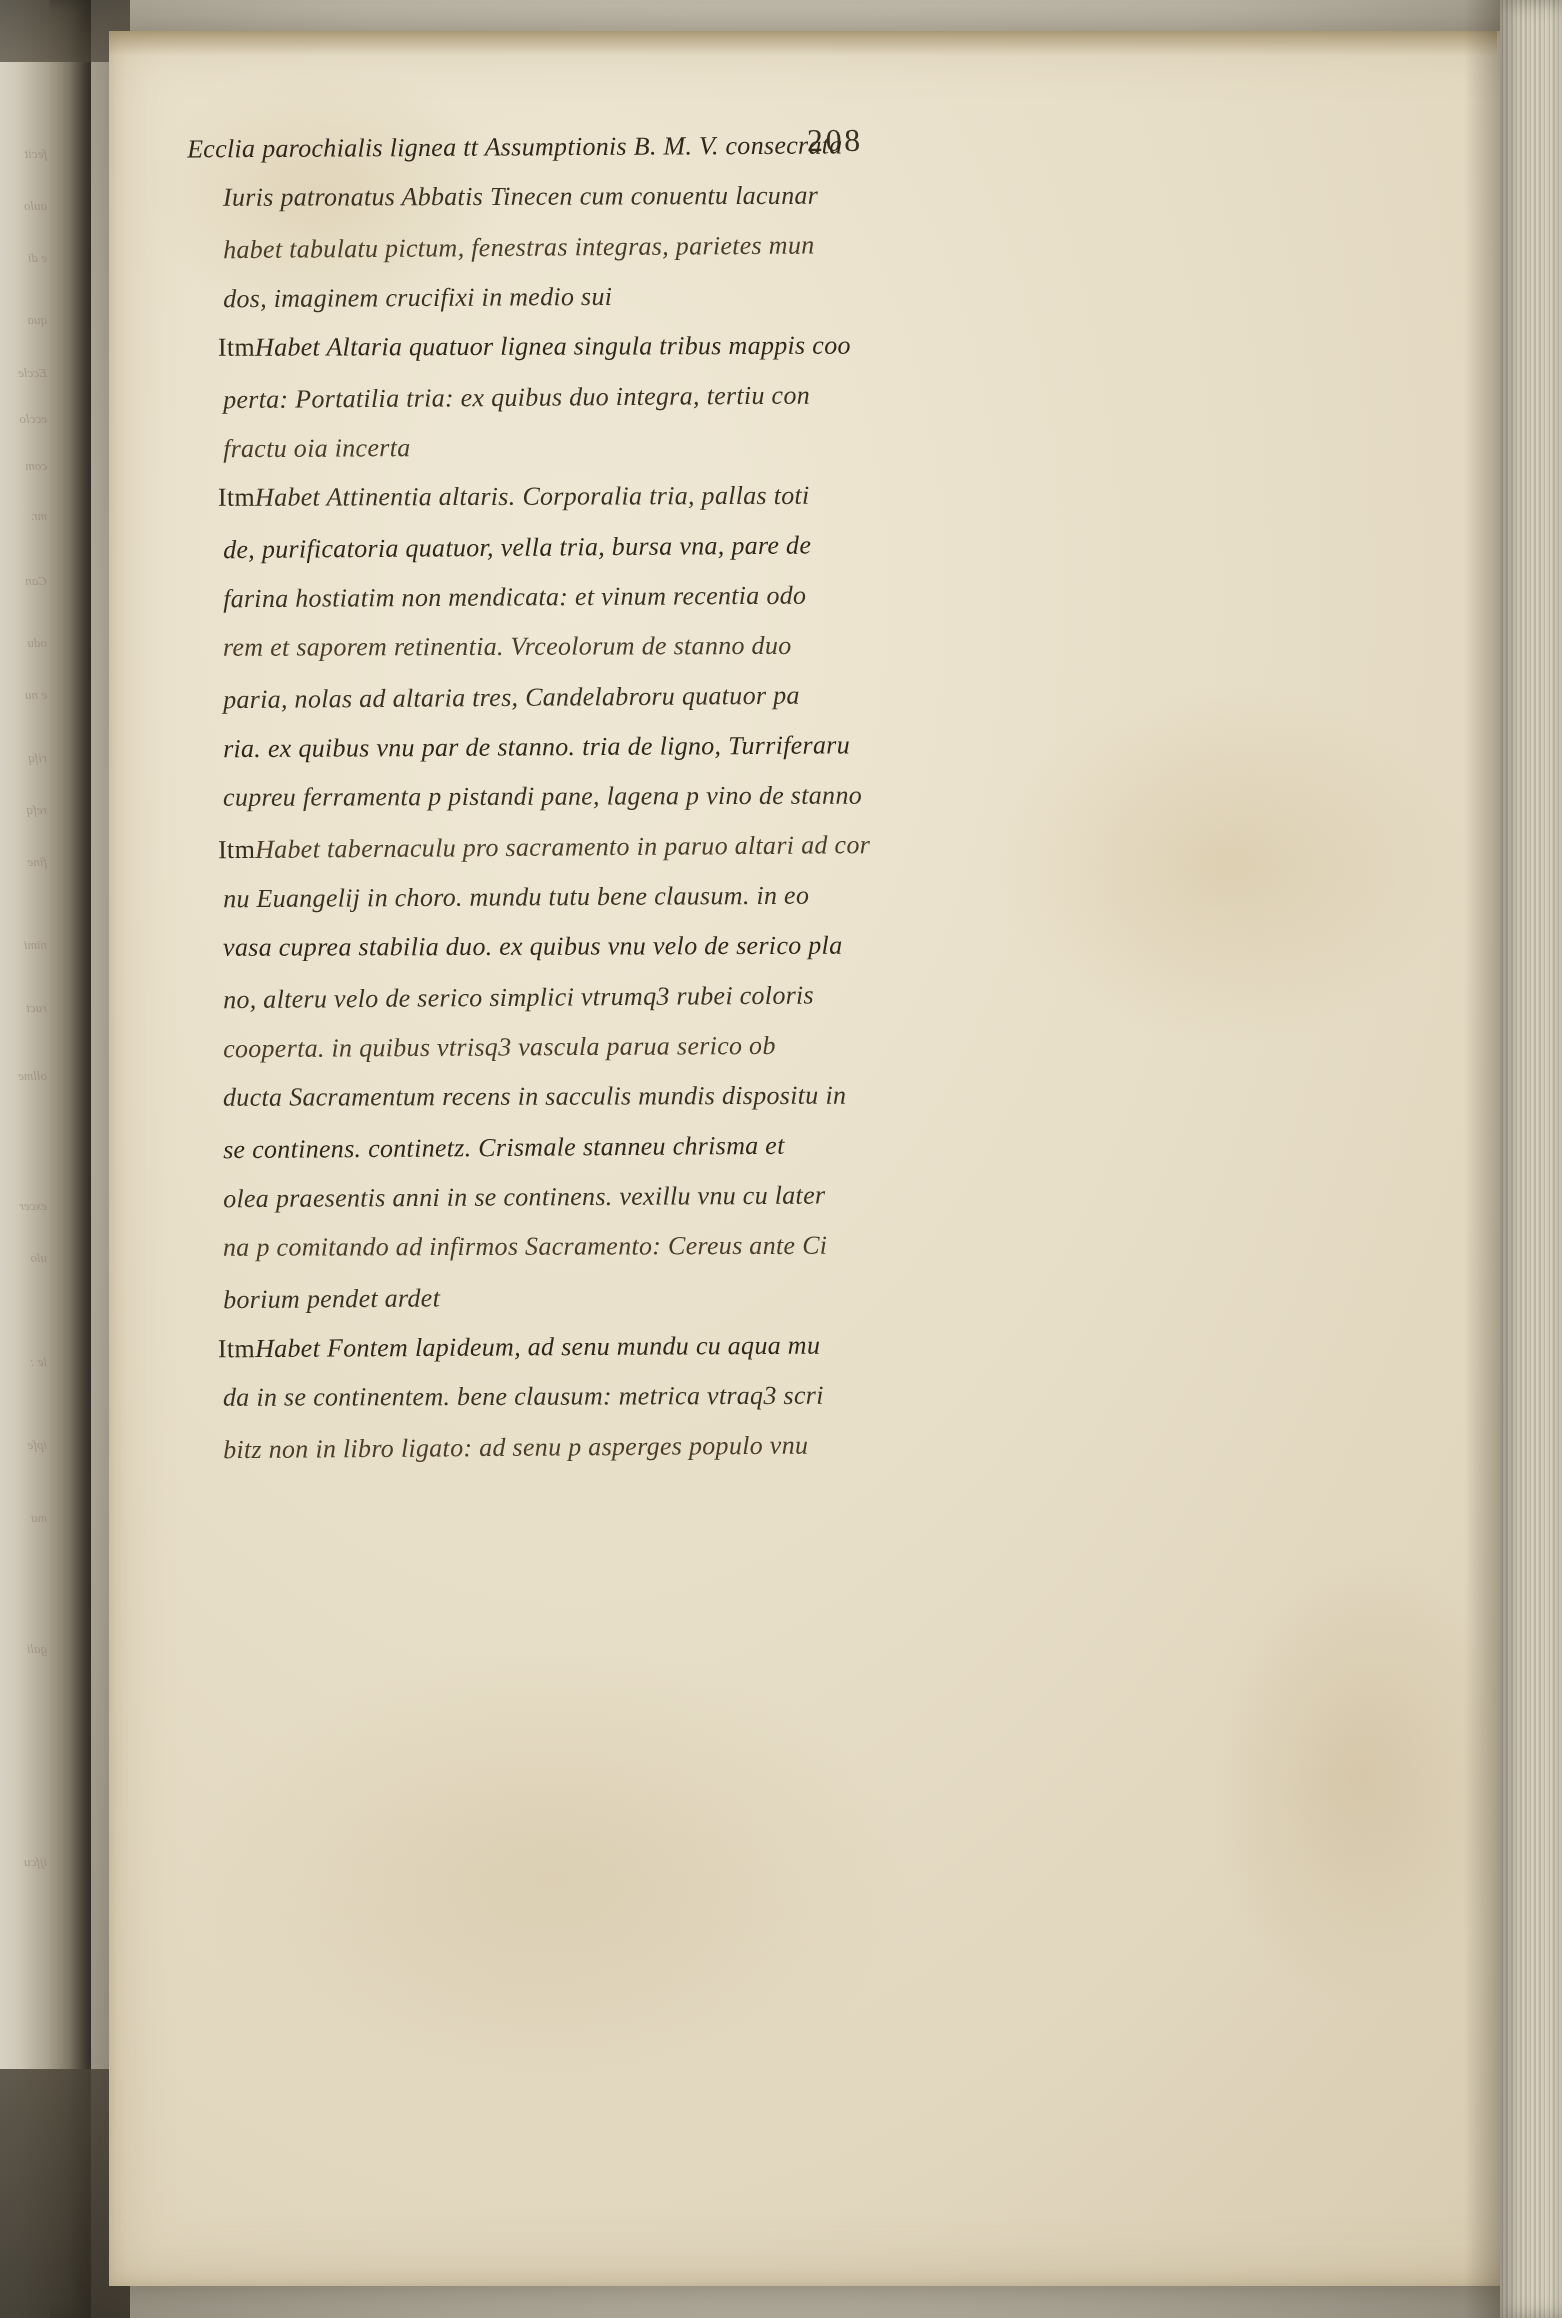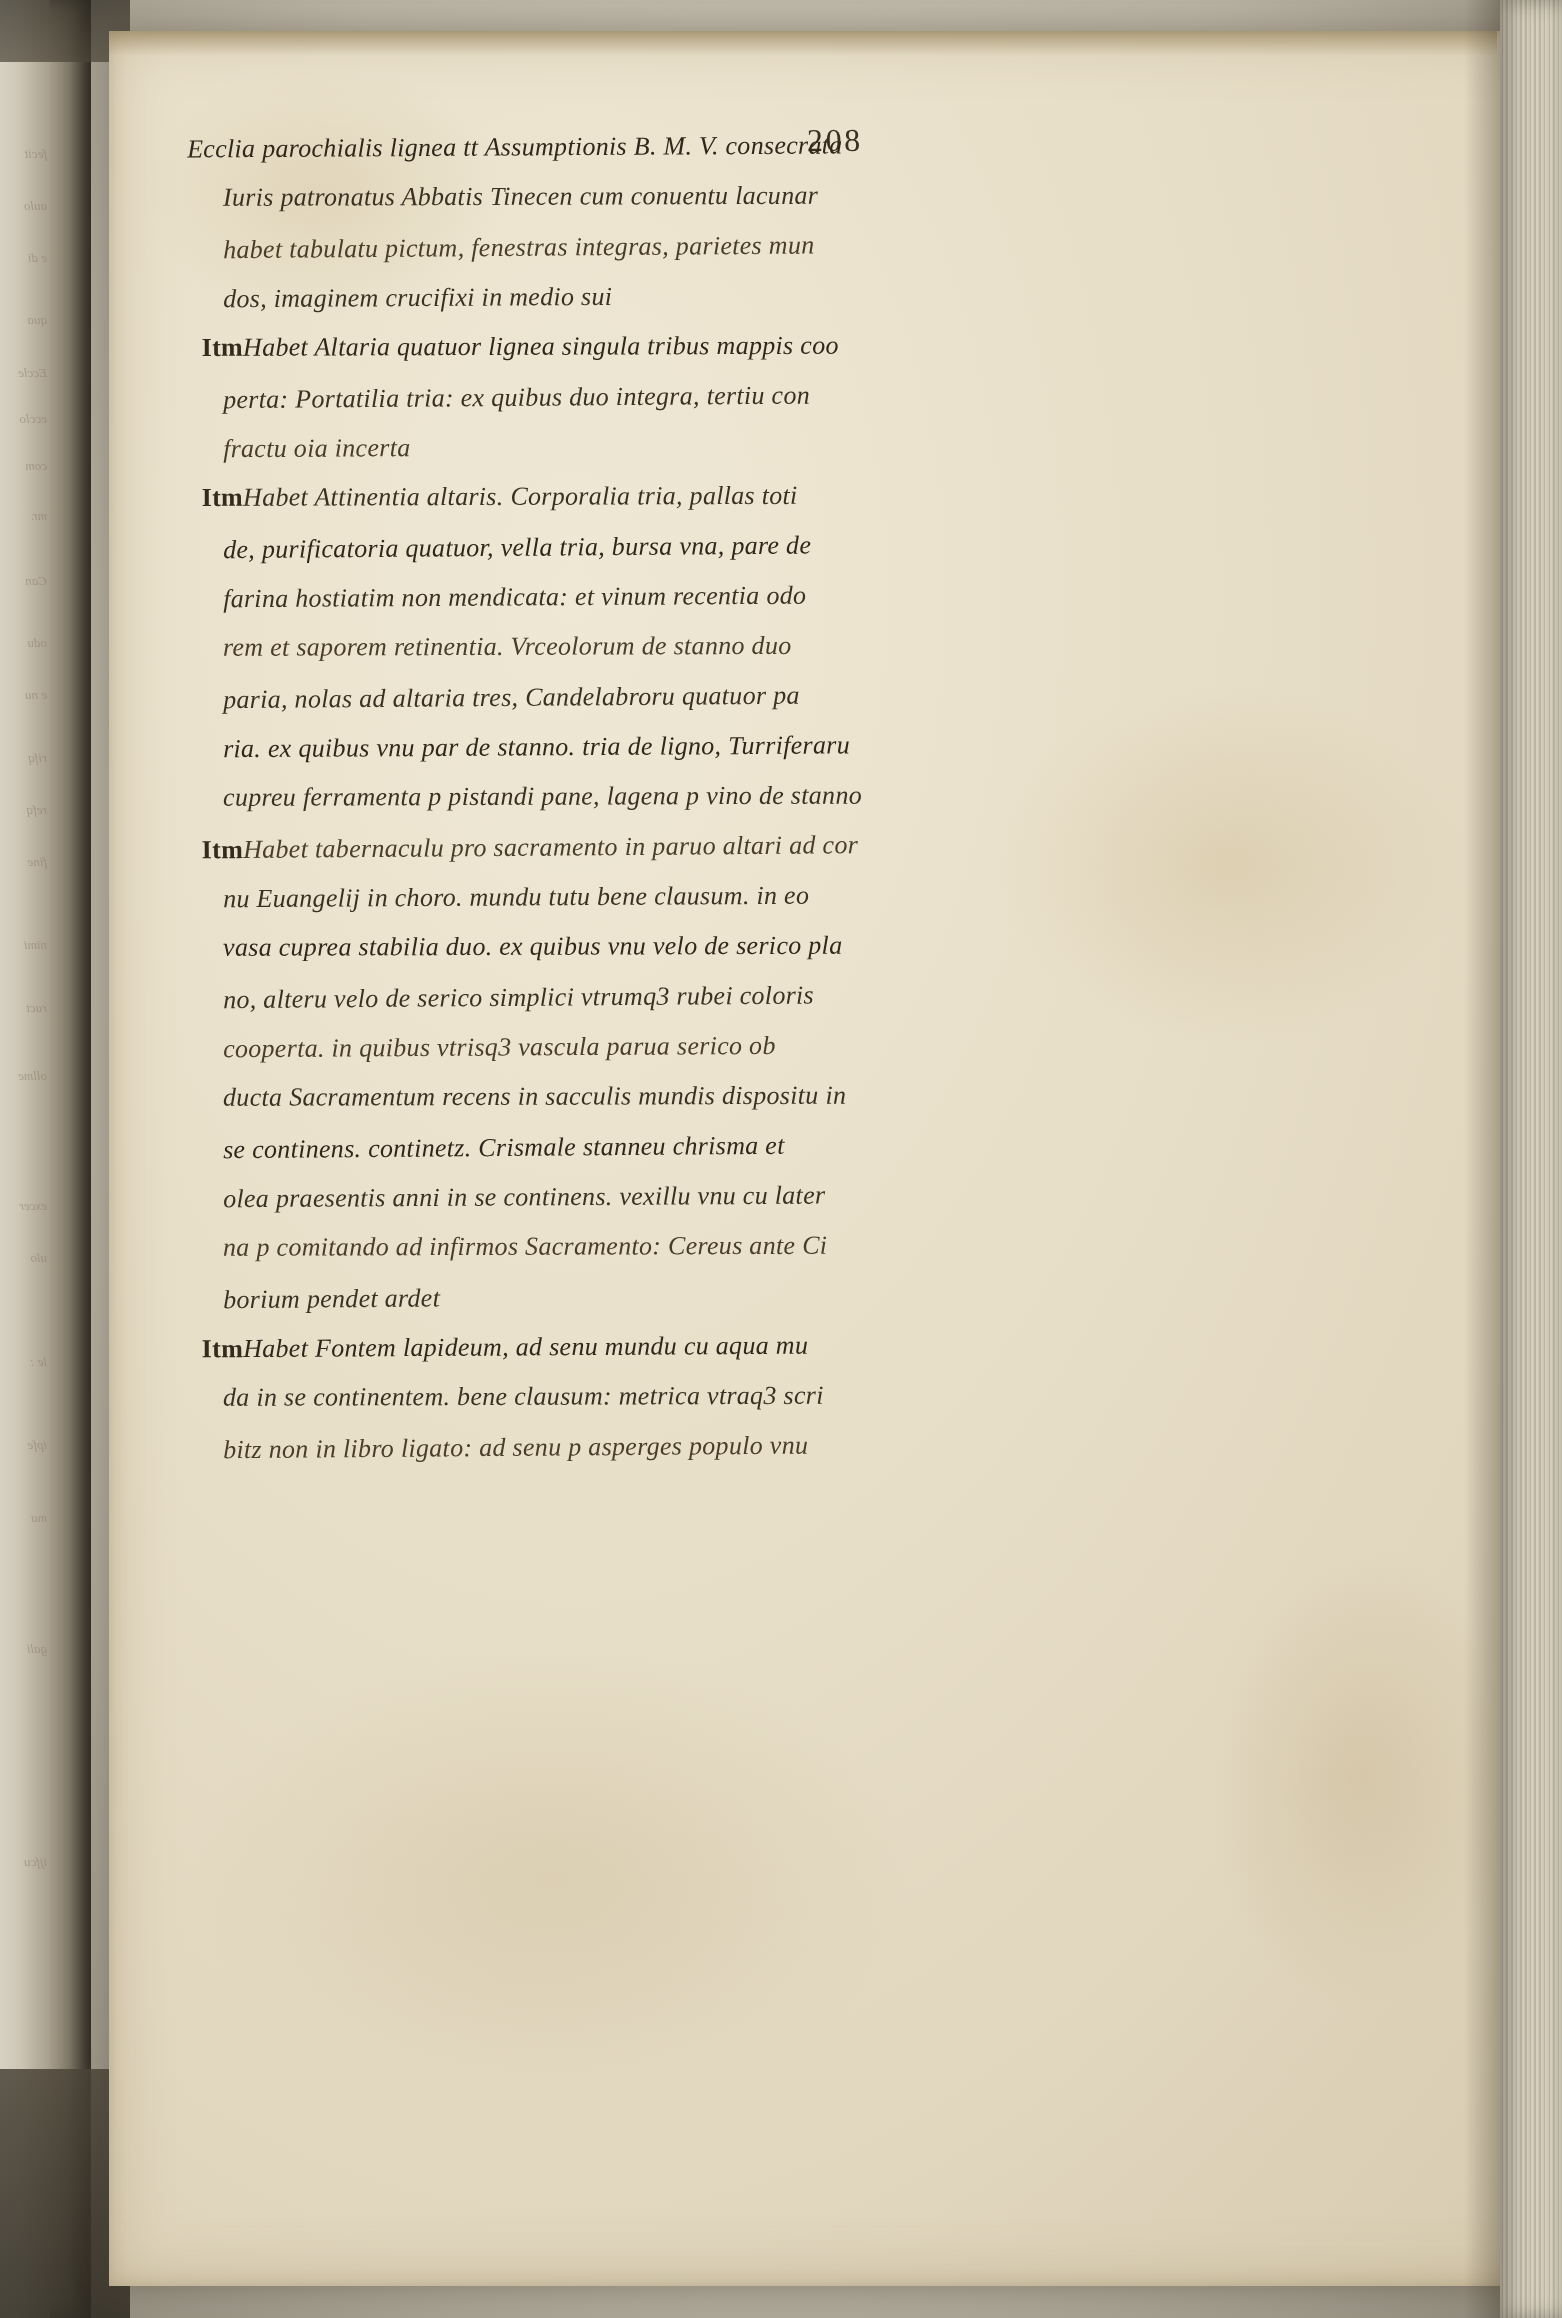--- a/index.html
+++ b/index.html
@@ -189,22 +189,23 @@
     display: flex;
     align-items: flex-end;
   }
   .indent-0 { padding-left: 0px; }
   .indent-1 { padding-left: 36px; }
 
   .marker {
     display: inline-block;
     min-width: 56px;
     font-style: normal;
-    font-weight: 700;
+    font-weight: 400;
     color: #352b1d;
+    margin-left: 12px;
   }
 
   
   .t1 { transform: rotate(-0.35deg); }
   .t2 { transform: rotate(-0.2deg); }
   .t3 { transform: rotate(-0.45deg); }
 
   
   .ink-dark { color: #30271a; }
   .ink-light { color: #4a3d29; }

